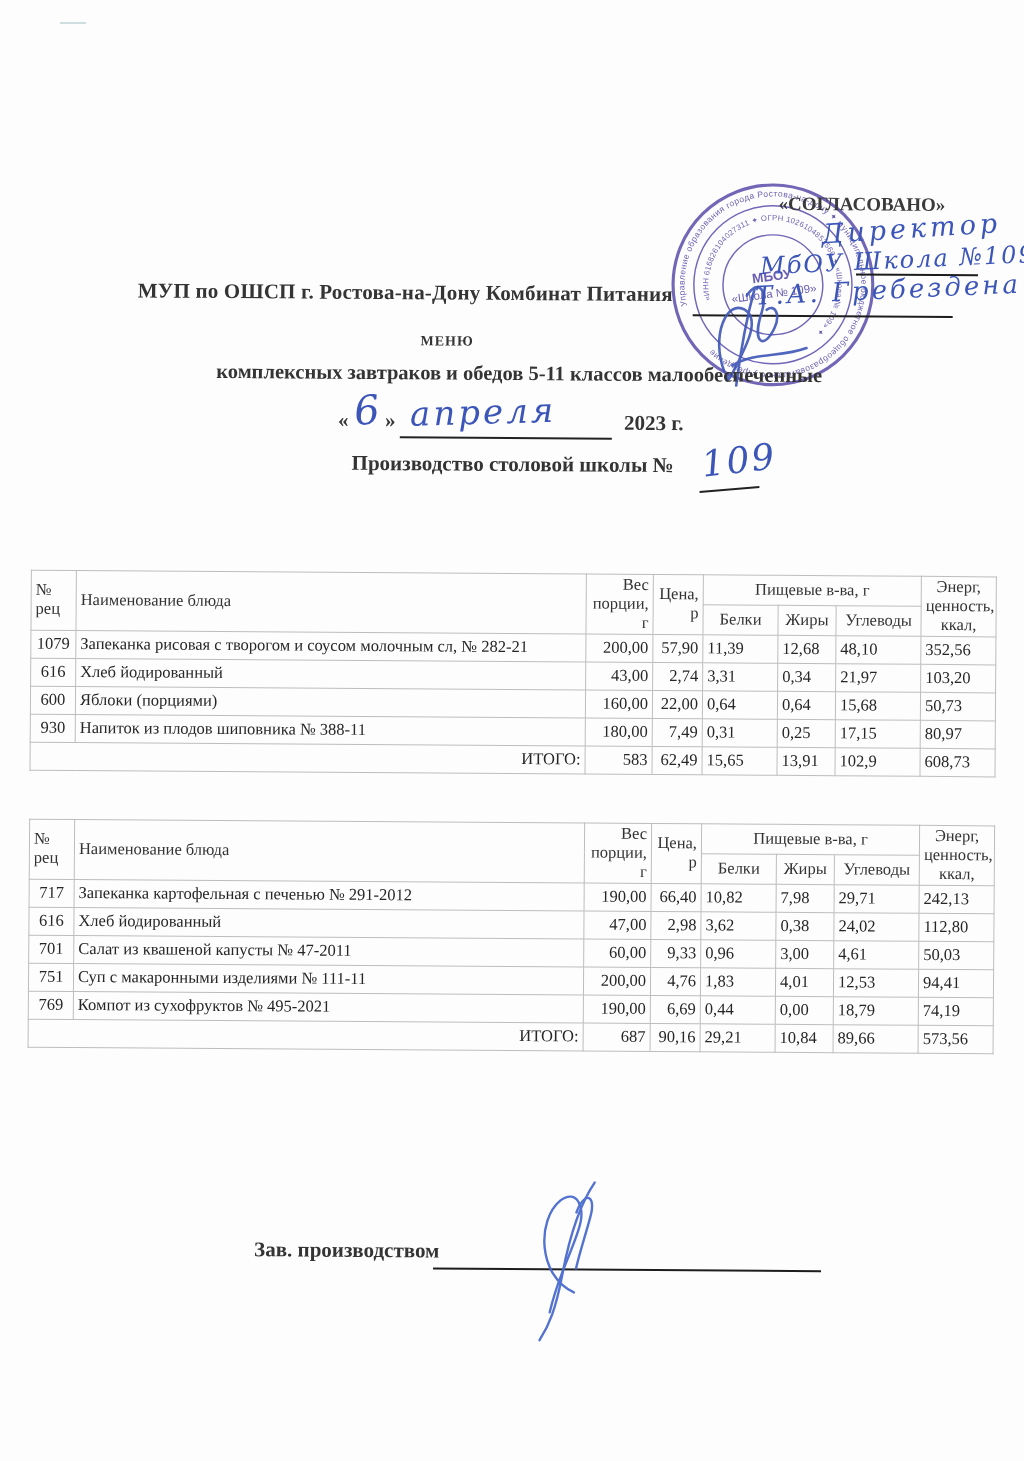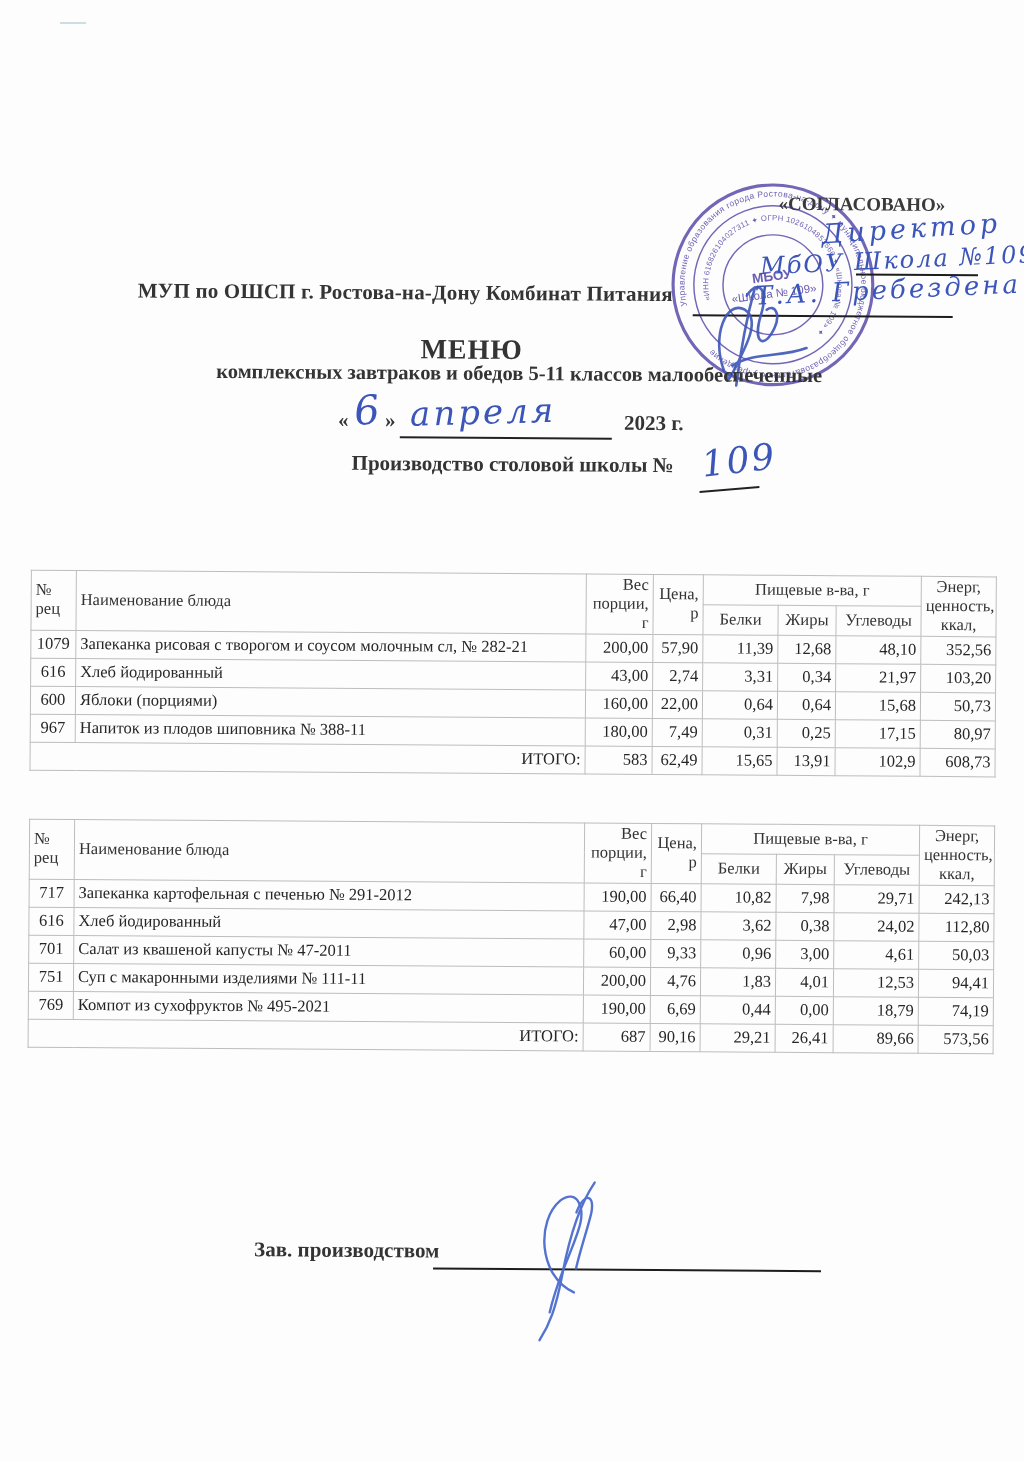--- a/index.html
+++ b/index.html
@@ -9,21 +9,21 @@
   .abs{position:absolute;}
   .print{color:#343434;font-weight:bold;}
   .scanmark{position:absolute;left:60px;top:22px;width:26px;height:2px;background:#a7c4c4;opacity:.55;}
 
   
   .hw{font-family:"DejaVu Serif", serif;font-style:italic;color:#3b55b8;white-space:nowrap;}
 
   
   .org-title{left:135px;top:281px;font-size:21px;letter-spacing:.2px;}
   .title-line{left:690px;top:313px;width:260px;height:0;border-top:2px solid #1d1d1d;}
-  .menu-title{left:418px;top:334px;font-size:28px;letter-spacing:1px;font-family:Liberation Serif, serif;}
+  .menu-title{left:418px;top:334px;font-size:14px;letter-spacing:1px;font-family:Liberation Serif, serif;}
   .menu-subtitle{left:214px;top:362px;font-size:20.5px;}
   .dl-quote{font-size:21px;}
   .dl-openq{left:336px;top:409px;}
   .dl-day{left:352px;top:388px;font-size:40px;transform:rotate(-6deg);}
   .dl-closeq{left:383px;top:409px;}
   .dl-line{left:398px;top:437px;width:212px;border-top:2px solid #222;}
   .dl-month{left:408px;top:392px;font-size:34px;letter-spacing:3px;transform:rotate(-2deg);}
   .dl-year{left:622px;top:410px;font-size:21px;}
   .prod-label{left:350px;top:452px;font-size:21px;}
   .prod-num{left:700px;top:438px;font-size:36px;letter-spacing:2px;transform:rotate(-7deg);}
@@ -48,21 +48,21 @@
   table.menu thead th{font-size:16.5px;line-height:1.15;color:#333;}
   .th-rec{text-align:left;padding-left:6px;}
   .th-name{text-align:left;padding-left:8px;}
   .th-weight,.th-price{text-align:right;padding-right:5px;}
   .th-group,.th-sub,.th-energy{text-align:center;}
   table.menu tbody td{height:25px;}
   td.col-rec{text-align:center;}
   td.col-name{text-align:left;padding-left:8px;white-space:nowrap;}
   td.col-weight{text-align:right;padding-right:6px;}
   td.col-price{text-align:right;padding-right:7px;}
-  td.col-protein,td.col-fat,td.col-carbs,td.col-energy{text-align:right;}
+  td.col-protein,td.col-fat,td.col-carbs,td.col-energy{text-align:left;}
   td.total-label{text-align:right;padding-right:12px;}
 
   
   .footer-label{left:258px;top:1239px;font-size:21px;}
   .footer-line{left:437px;top:1268px;width:388px;border-top:2px solid #1d1d1d;}
   .sig2-svg{left:520px;top:1172px;}
 </style>
 </head>
 <body>
 
@@ -176,21 +176,21 @@
             <td class="col-rec">600</td>
             <td class="col-name">Яблоки (порциями)</td>
             <td class="col-weight">160,00</td>
             <td class="col-price">22,00</td>
             <td class="col-protein">0,64</td>
             <td class="col-fat">0,64</td>
             <td class="col-carbs">15,68</td>
             <td class="col-energy">50,73</td>
           </tr>
           <tr>
-            <td class="col-rec">967</td>
+            <td class="col-rec">930</td>
             <td class="col-name">Напиток из плодов шиповника № 388-11</td>
             <td class="col-weight">180,00</td>
             <td class="col-price">7,49</td>
             <td class="col-protein">0,31</td>
             <td class="col-fat">0,25</td>
             <td class="col-carbs">17,15</td>
             <td class="col-energy">80,97</td>
           </tr>
           <tr class="total-row">
             <td colspan="2" class="total-label">ИТОГО:</td>
@@ -279,21 +279,21 @@
             <td class="col-protein">0,44</td>
             <td class="col-fat">0,00</td>
             <td class="col-carbs">18,79</td>
             <td class="col-energy">74,19</td>
           </tr>
           <tr class="total-row">
             <td colspan="2" class="total-label">ИТОГО:</td>
             <td class="col-weight">687</td>
             <td class="col-price">90,16</td>
             <td class="col-protein">29,21</td>
-            <td class="col-fat">26,41</td>
+            <td class="col-fat">10,84</td>
             <td class="col-carbs">89,66</td>
             <td class="col-energy">573,56</td>
           </tr>
         </tbody>
     </table>
 
     <div class="abs print footer-label">Зав. производством</div>
     <div class="abs footer-line"></div>
     <svg class="abs sig2-svg" width="140" height="180" viewBox="0 0 140 180">
       <g fill="none" stroke="#4668cc" stroke-width="2.4" stroke-linecap="round" opacity="0.92">

